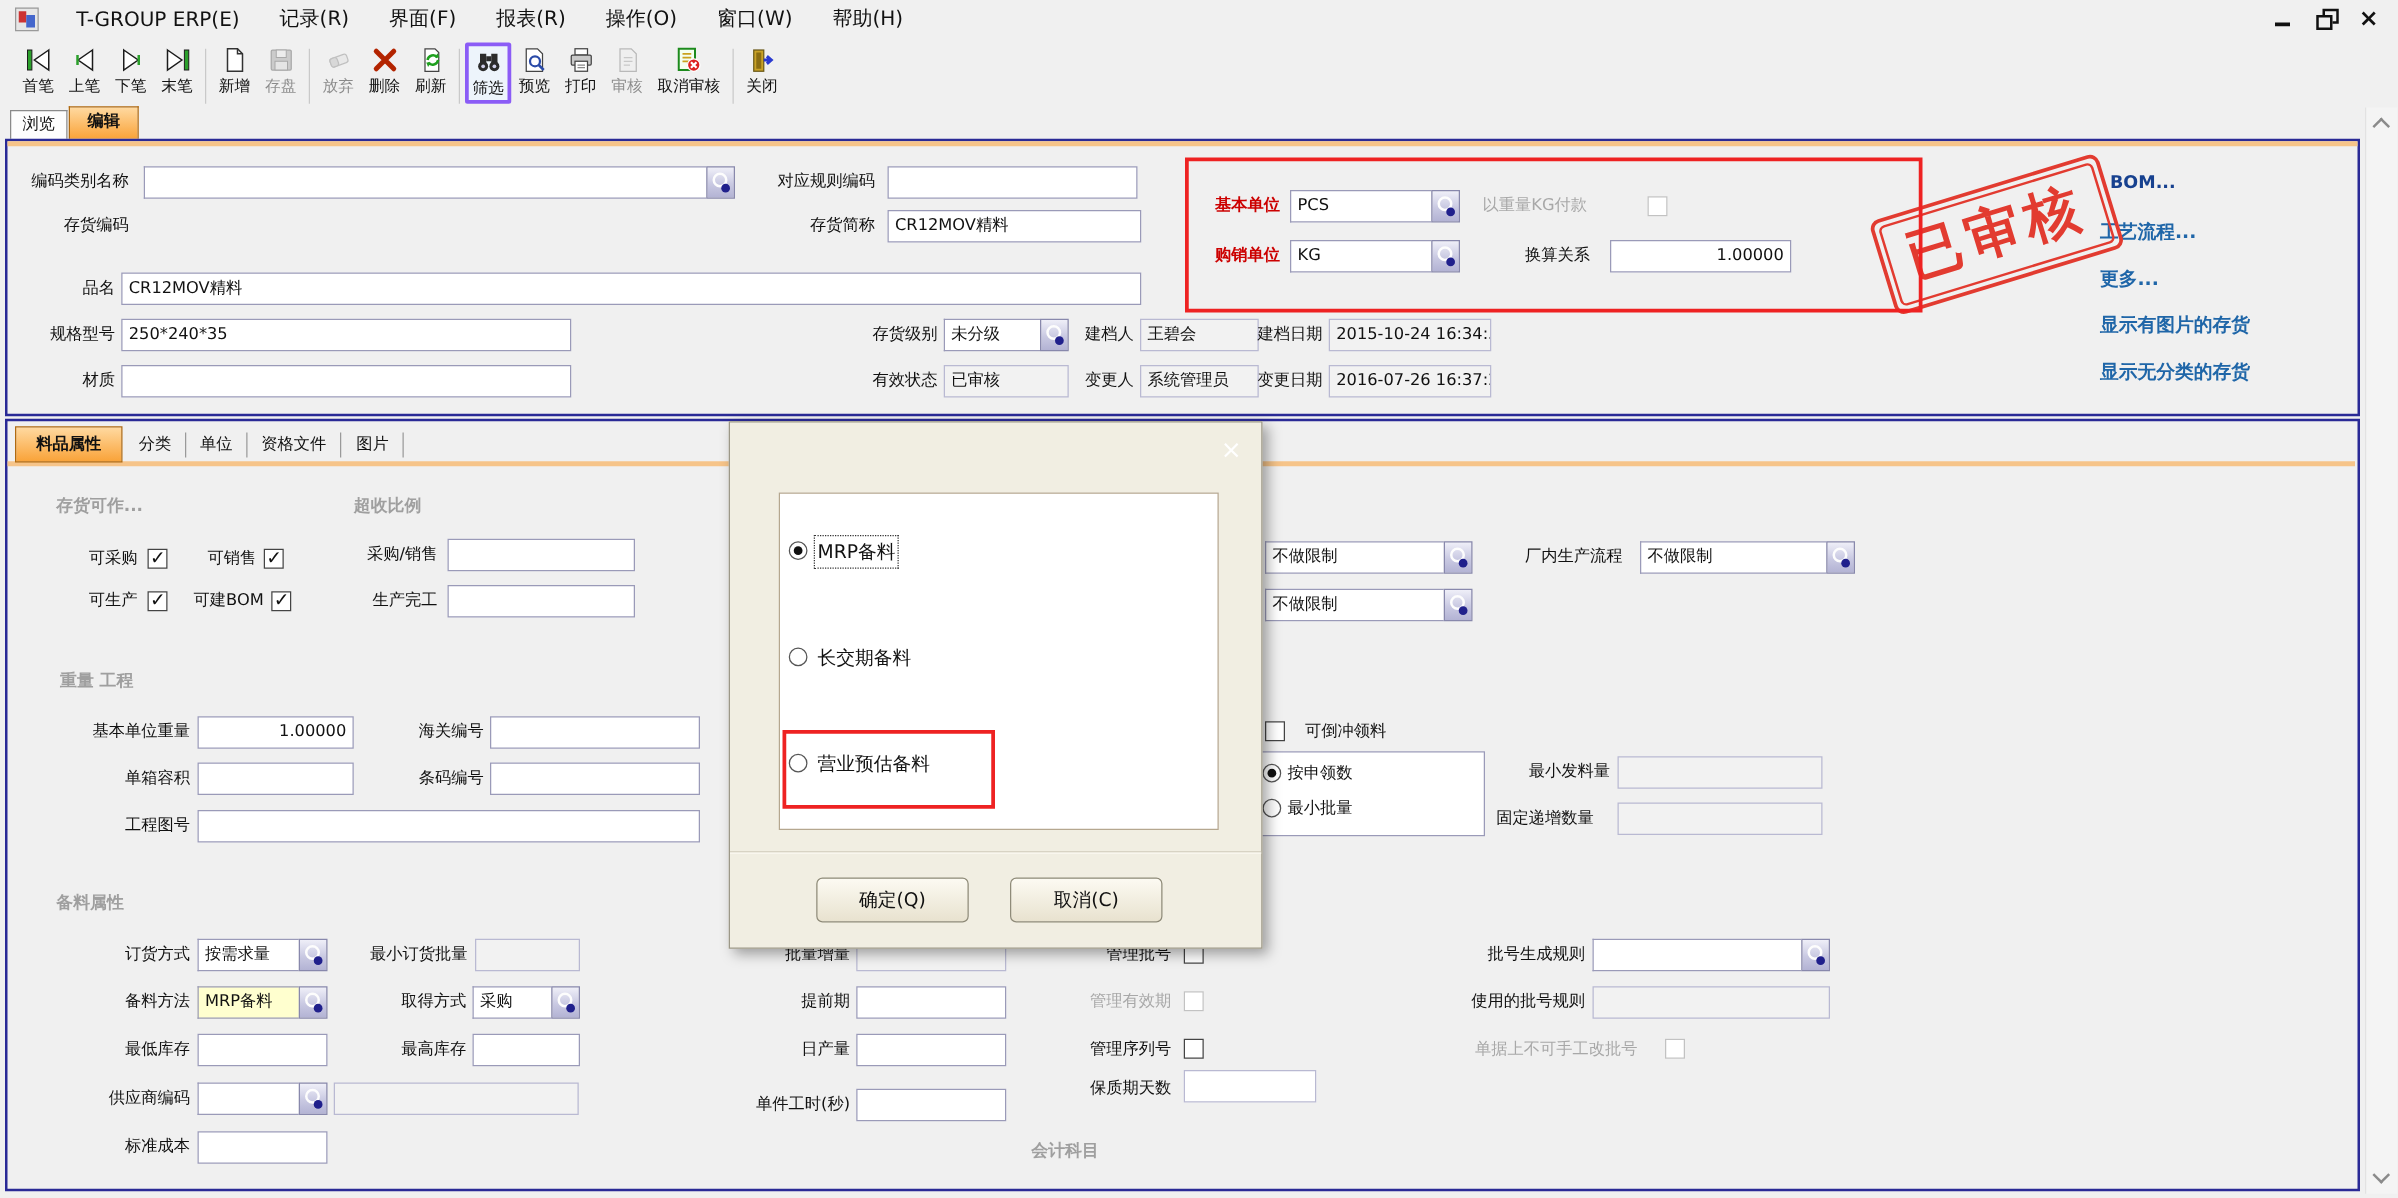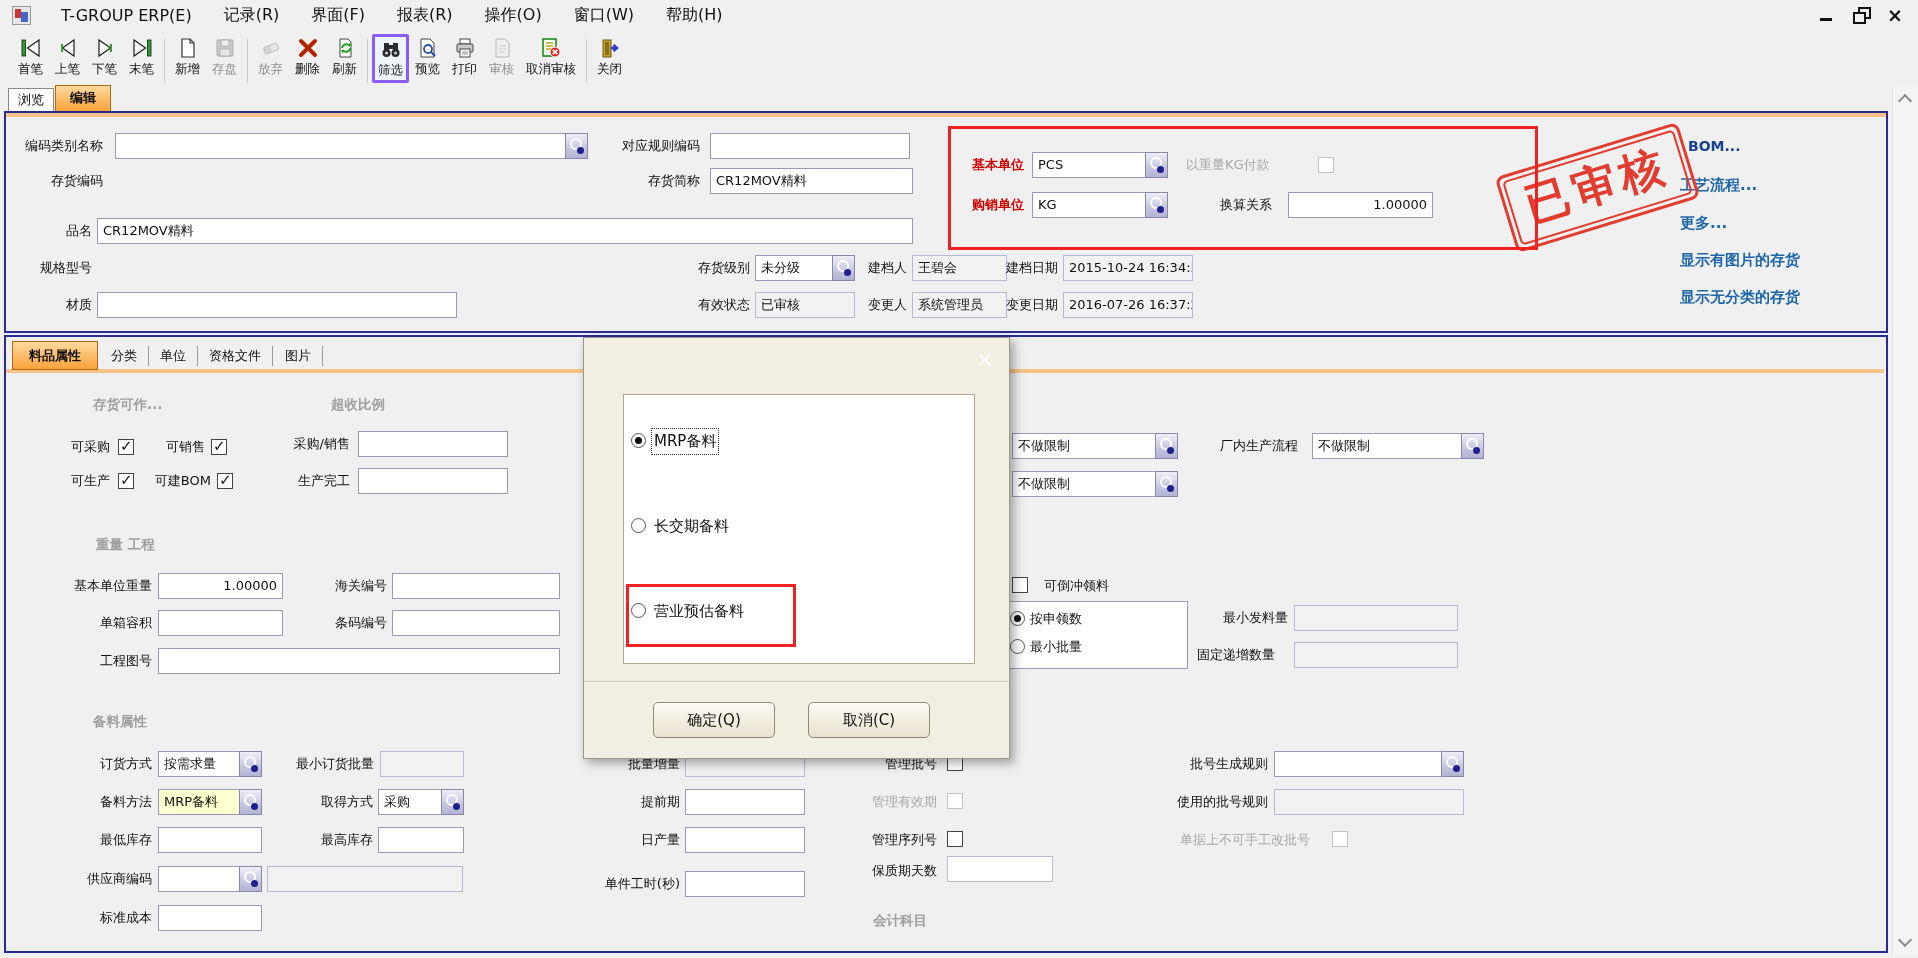--- a/index.html
+++ b/index.html
@@ -55,21 +55,21 @@
   .lk-val{flex:1;box-sizing:border-box;background:#fff;border:1px solid #9a9ab8;border-right:0;line-height:24px;padding:0 5px;font-size:13px;white-space:nowrap;overflow:hidden;}
   .lk.yellow .lk-val{background:#ffffcf;}
   .lk-btn{width:23px;box-sizing:border-box;border:1px solid #8888ac;background:linear-gradient(180deg,#efeff8 0%,#c9c9e2 55%,#b3b3d4 100%);position:relative;flex:0 0 auto;}
   .lk-btn::before{content:"";position:absolute;left:4px;top:4px;width:8px;height:8px;border:2px solid #fdfdfd;border-radius:50%;}
   .lk-btn::after{content:"";position:absolute;left:11px;top:13px;width:7px;height:7px;background:#20208c;border-radius:50%;}
   .cb{position:absolute;width:16px;height:16px;box-sizing:border-box;background:#fff;border:1px solid #444;}
   .cb.on::after{content:"✓";position:absolute;left:1px;top:-3px;font-size:15px;font-weight:bold;color:#111;}
   .cb.dis{border-color:#c2c2c2;}
   .rd{position:absolute;width:15px;height:15px;box-sizing:border-box;border:1px solid #555;border-radius:50%;background:#fff;}
   .rd.on::after{content:"";position:absolute;left:3px;top:3px;width:7px;height:7px;border-radius:50%;background:#101010;}
-  .sec{position:absolute;font-weight:bold;color:#9f9f9f;font-size:13.5px;white-space:nowrap;margin-left:48px;}
+  .sec{position:absolute;font-weight:bold;color:#9f9f9f;font-size:13.5px;white-space:nowrap;}
 
   
   .redbox{position:absolute;border:3px solid #ee2222;z-index:9;pointer-events:none;}
   .stamp{position:absolute;left:1502px;top:148px;transform:rotate(-17deg);z-index:8;border:3px solid #e23b30;border-radius:8px;padding:3px;background:rgba(255,255,255,0);}
   .stamp-inner{border:2px solid #e23b30;border-radius:5px;padding:0 14px 4px 14px;font-size:44px;font-weight:bold;color:#e23b30;letter-spacing:5px;white-space:nowrap;}
   .sidelink{position:absolute;font-weight:bold;color:#1f66a8;font-size:15px;white-space:nowrap;}
 
   
   .dialog{position:absolute;left:583px;top:337px;width:425px;height:420px;z-index:50;background:#f1eee2;border:1px solid #9c9888;box-shadow:4px 4px 10px rgba(0,0,0,.35);}
   .dlg-title{position:absolute;left:0;top:0;right:0;height:42px;background:linear-gradient(180deg,#d8505a 0%,#c03038 45%,#aa2028 100%);color:#fff;font-size:15px;line-height:42px;padding-left:16px;box-sizing:border-box;}
@@ -279,20 +279,21 @@
   <div class="fld" style="left:710px;top:133px;width:200px;"></div>
 
   <div class="lbl" style="left:10px;top:168px;width:93px;">存货编码</div>
   <div class="lbl" style="left:594px;top:168px;width:106px;">存货简称</div>
   <div class="fld" style="left:710px;top:168px;width:203px;">CR12MOV精料</div>
 
   <div class="lbl" style="left:10px;top:218px;width:82px;">品名</div>
   <div class="fld" style="left:97px;top:218px;width:816px;">CR12MOV精料</div>
 
   <div class="lbl" style="left:10px;top:255px;width:82px;">规格型号</div>
+  <div class="fld" style="left:97px;top:255px;width:360px;">250*240*35</div>
   <div class="lbl" style="left:680px;top:255px;width:70px;">存货级别</div>
   <div class="lk" style="left:755px;top:255px;width:100px;">
     <span class="lk-val">未分级</span>
       <span class="lk-btn"></span>
   </div>
   <div class="lbl" style="left:850px;top:255px;width:57px;">建档人</div>
   <div class="fld ro" style="left:912px;top:255px;width:95px;">王碧会</div>
   <div class="lbl" style="left:995px;top:255px;width:63px;">建档日期</div>
   <div class="fld ro" style="left:1063px;top:255px;width:130px;">2015-10-24 16:34:54</div>
 

